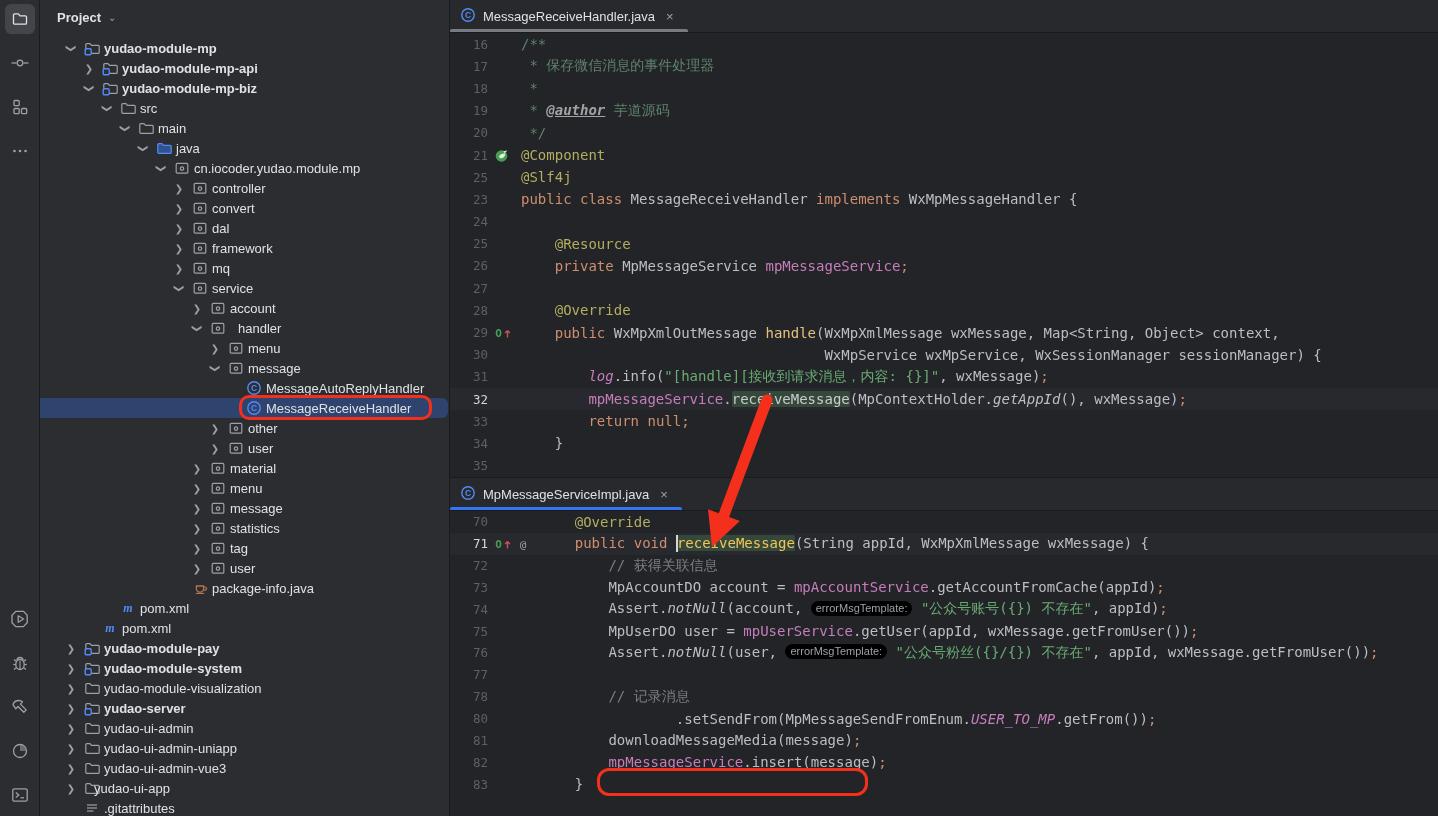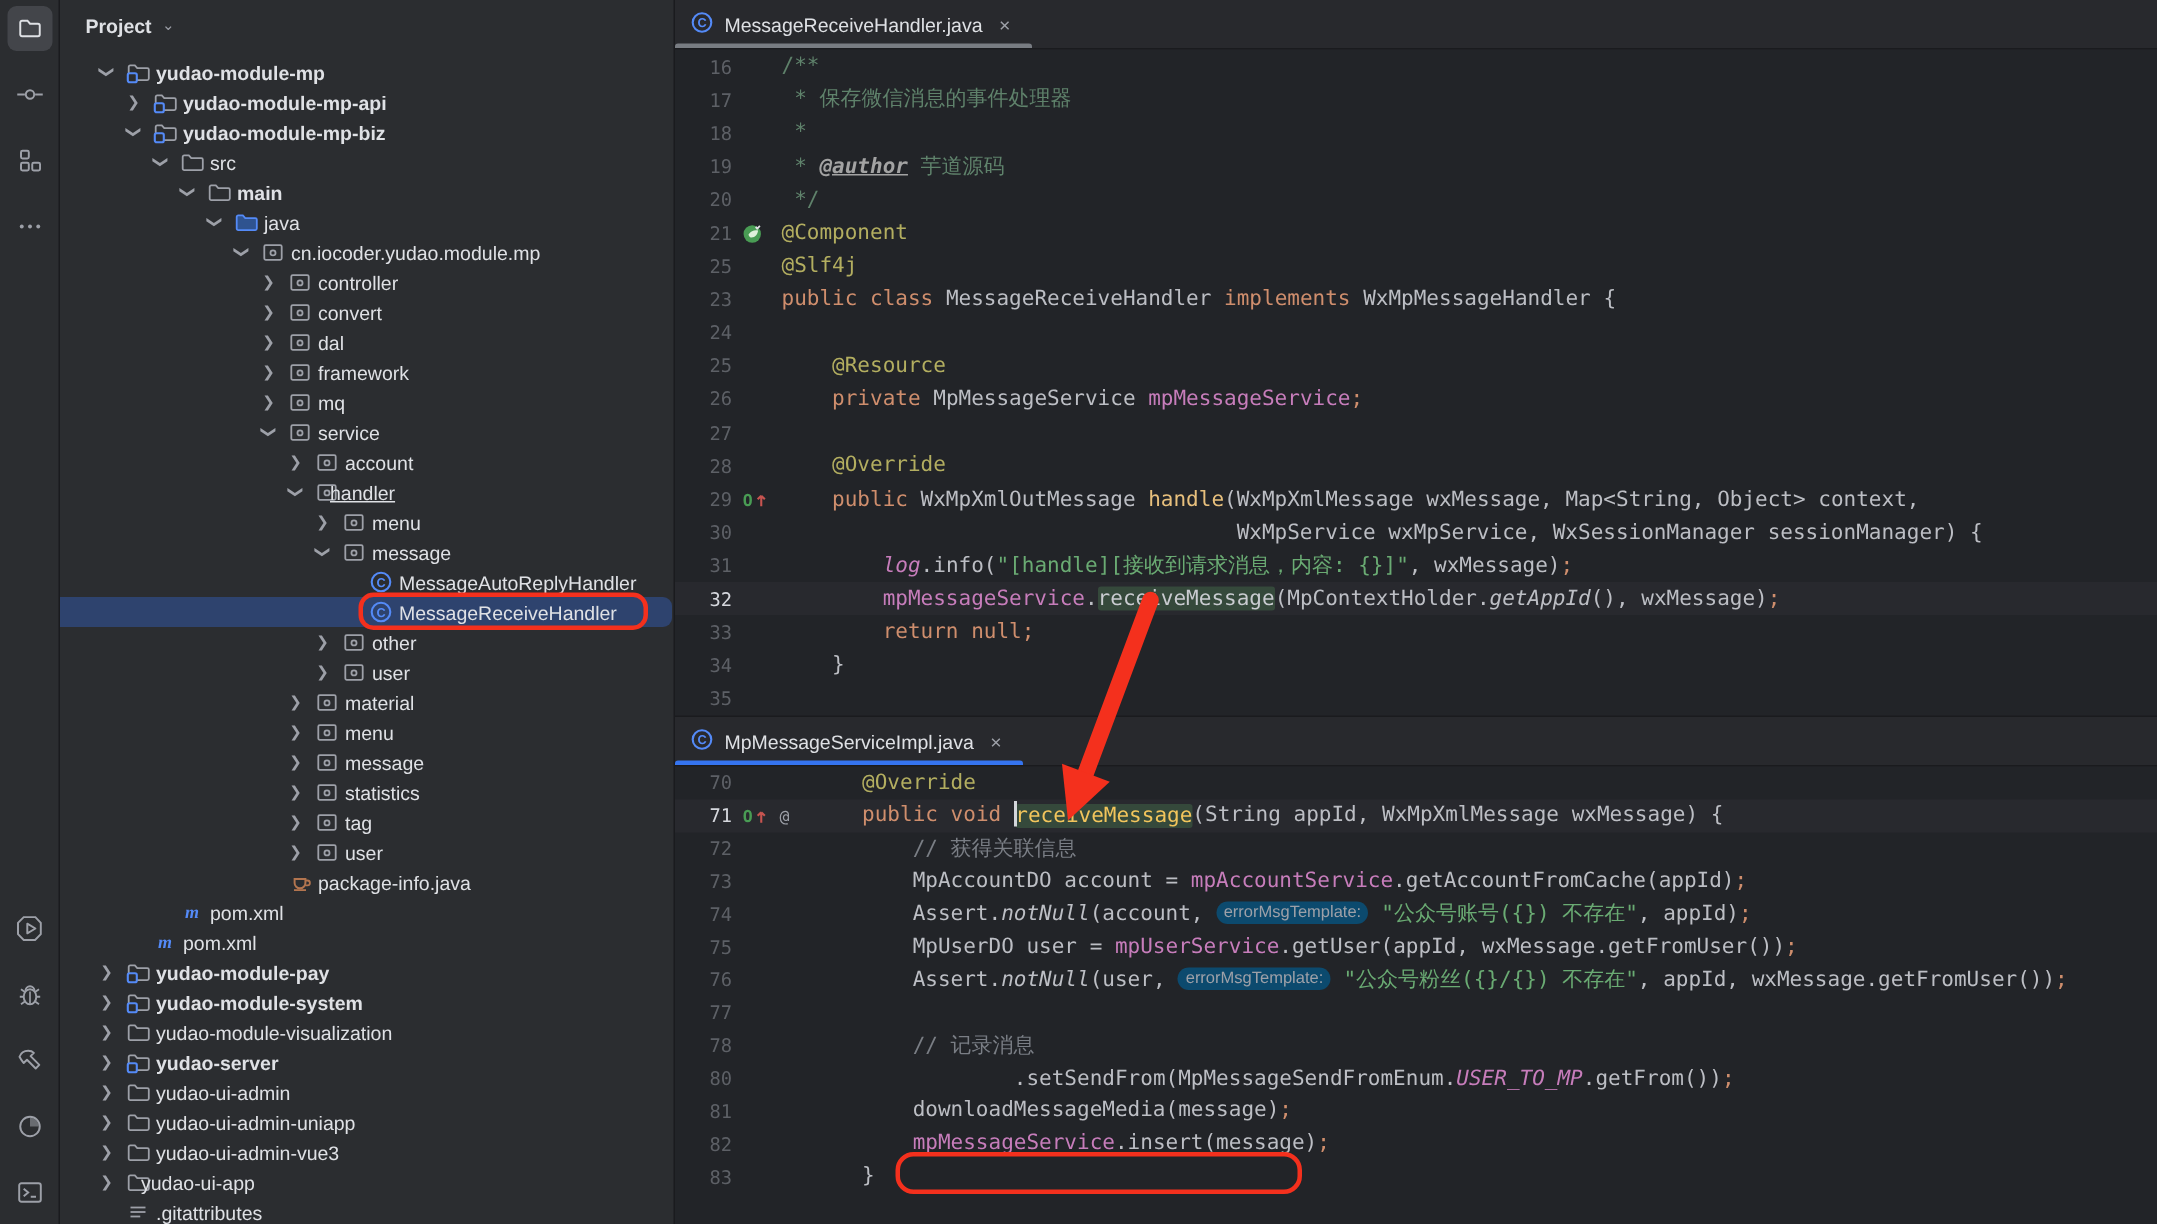--- a/index.html
+++ b/index.html
@@ -69,21 +69,21 @@
   .tk-cmt  { color:#7A7E85; }
   .tk-fld  { color:#C77DBB; }
   .tk-sfld { color:#C77DBB; font-style:italic; }
   .tk-mth  { color:#E8C07D; }
   .tk-call { color:#BCBEC4; }
   .tk-scall{ color:#BCBEC4; font-style:italic; }
   .tk-def  { color:#BCBEC4; }
   .tk-semi { color:#CF8E6D; }
   .tk-hlcall { color:#C9CBD0; background:#35493B; border-radius:2px; }
   .tk-hlmth  { color:#F2C55C; background:#35493B; border-radius:2px; }
-  .tk-hint { display:inline-block; background:#0c4a6e; color:#9DA0A8;
+  .tk-hint { display:inline-block; background:#000000; color:#9DA0A8;
     font-family:"Liberation Sans",sans-serif; font-size:11px; line-height:15px;
     padding:0 5px; border-radius:8px; vertical-align:middle; position:relative; top:-1px; }
   .tk-caret { display:inline-block; width:2px; height:17px; background:#D4D6DB;
     vertical-align:middle; margin-right:-1px; position:relative; top:-1px; }
 
   
   #annotations { position:absolute; left:0; top:0; width:1438px; height:816px;
     pointer-events:none; z-index:60; }
   .red-box { position:absolute; border-style:solid; border-color:#F4301D; }
 </style>
@@ -206,21 +206,21 @@
           </span>
           <span class="tree-label" style="left: 100px;">src</span>
         </div>
         <div class="tree-row">
           <span class="tree-chevron" style="left: 78px; transform: rotate(90deg);">❯</span>
           <span class="tree-icon" style="left: 98px;">
             <svg width="16" height="16" viewBox="0 0 16 16" xmlns="http://www.w3.org/2000/svg">
               <path d="M1.8 4.6a1 1 0 0 1 1-1h3.1l1.6 1.8h6.7a1 1 0 0 1 1 1v6a1 1 0 0 1-1 1H2.8a1 1 0 0 1-1-1z" fill="none" stroke="#9DA0A8" stroke-width="1.2"></path>
             </svg>
           </span>
-          <span class="tree-label" style="left: 118px; font-weight: bold;">main</span>
+          <span class="tree-label" style="left: 118px;">main</span>
         </div>
         <div class="tree-row">
           <span class="tree-chevron" style="left: 96px; transform: rotate(90deg);">❯</span>
           <span class="tree-icon" style="left: 116px;">
             <svg width="16" height="16" viewBox="0 0 16 16" xmlns="http://www.w3.org/2000/svg">
               <path d="M1.8 4.6a1 1 0 0 1 1-1h3.1l1.6 1.8h6.7a1 1 0 0 1 1 1v6a1 1 0 0 1-1 1H2.8a1 1 0 0 1-1-1z" fill="#2F5390" stroke="#548AF7" stroke-width="1.2"></path>
             </svg>
           </span>
           <span class="tree-label" style="left: 136px;">java</span>
         </div>
@@ -305,21 +305,21 @@
           <span class="tree-label" style="left: 190px;">account</span>
         </div>
         <div class="tree-row">
           <span class="tree-chevron" style="left: 150px; transform: rotate(90deg);">❯</span>
           <span class="tree-icon" style="left: 170px;">
             <svg width="16" height="16" viewBox="0 0 16 16" xmlns="http://www.w3.org/2000/svg">
               <rect x="2.2" y="3.4" width="11.6" height="9.8" rx="1" fill="none" stroke="#9DA0A8" stroke-width="1.2"></rect>
               <circle cx="8" cy="8.6" r="1.7" fill="none" stroke="#9DA0A8" stroke-width="1.2"></circle>
             </svg>
           </span>
-          <span class="tree-label" style="left: 180px; text-decoration: underline;">handler</span>
+          <span class="tree-label" style="left: 198px;">handler</span>
         </div>
         <div class="tree-row">
           <span class="tree-chevron" style="left: 168px; transform: none;">❯</span>
           <span class="tree-icon" style="left: 188px;">
             <svg width="16" height="16" viewBox="0 0 16 16" xmlns="http://www.w3.org/2000/svg">
               <rect x="2.2" y="3.4" width="11.6" height="9.8" rx="1" fill="none" stroke="#9DA0A8" stroke-width="1.2"></rect>
               <circle cx="8" cy="8.6" r="1.7" fill="none" stroke="#9DA0A8" stroke-width="1.2"></circle>
             </svg>
           </span>
           <span class="tree-label" style="left: 208px;">menu</span>

